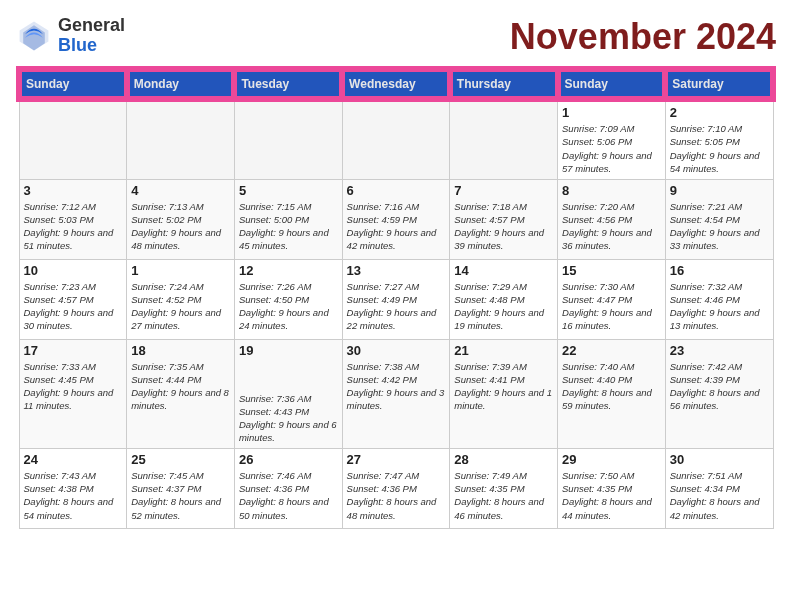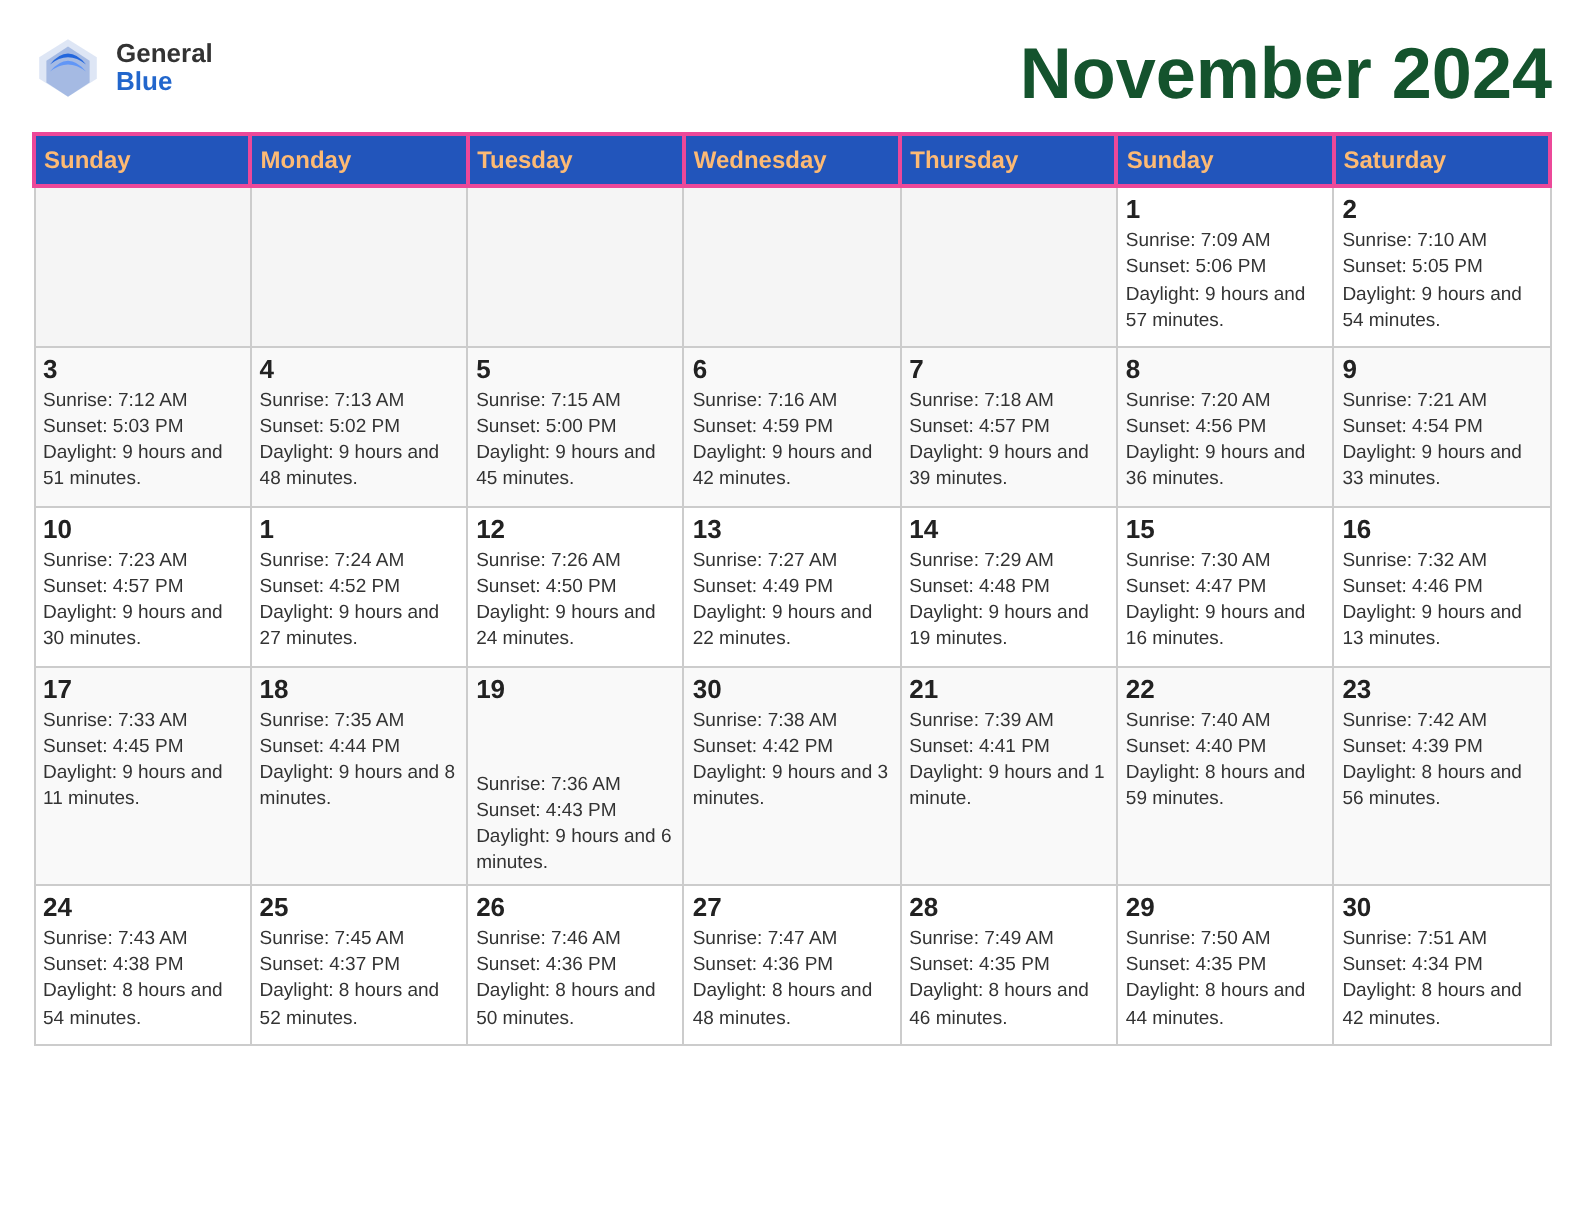--- a/index.html
+++ b/index.html
@@ -15,55 +15,55 @@
       justify-content: space-between;
       align-items: flex-start;
       margin-bottom: 4px;
     }
     .logo {
       display: flex;
       align-items: center;
       gap: 6px;
     }
     .logo-text {
-      font-size: 13px;
+      font-size: 18px;
       font-weight: bold;
       line-height: 1.1;
     }
     .logo-text .general { color: #333; }
     .logo-text .blue { color: #2266cc; }
     .logo-icon {
       width: 36px;
       height: 36px;
     }
     .title-block {
       text-align: right;
     }
     .month-title {
       font-size: 36px;
       font-weight: bold;
-      color: #14532d;
+      color: #7f1d1d;
     }
     .location-title {
       font-size: 15px;
       color: #333;
     }
     table {
       width: 100%;
       border-collapse: collapse;
       margin-top: 8px;
     }
     th {
       background-color: #2255bb;
-      color: #fdba74;
+      color: #e5e5e5;
       font-size: 12px;
       font-weight: bold;
       padding: 5px 4px;
       text-align: left;
-      border: 2px solid #ec4899;
+      border: 6px solid #ec4899;
     }
     td {
       border: 1px solid #ccc;
       vertical-align: top;
       padding: 3px 4px;
       font-size: 10px;
       color: #222;
       height: 80px;
       width: calc(100% / 7);
       background: #fff;
@@ -74,20 +74,21 @@
     .day-num {
       font-size: 13px;
       font-weight: bold;
       margin-bottom: 2px;
       display: block;
     }
     .day-info {
       font-size: 9.5px;
       line-height: 1.4;
       color: #333;
+      font-style: italic;
     }
     tr:nth-child(even) td:not(.empty) {
       background: #f9f9f9;
     }
   </style>
 </head>
 <body>
 
 <div class="header-top">
   <div class="logo">

